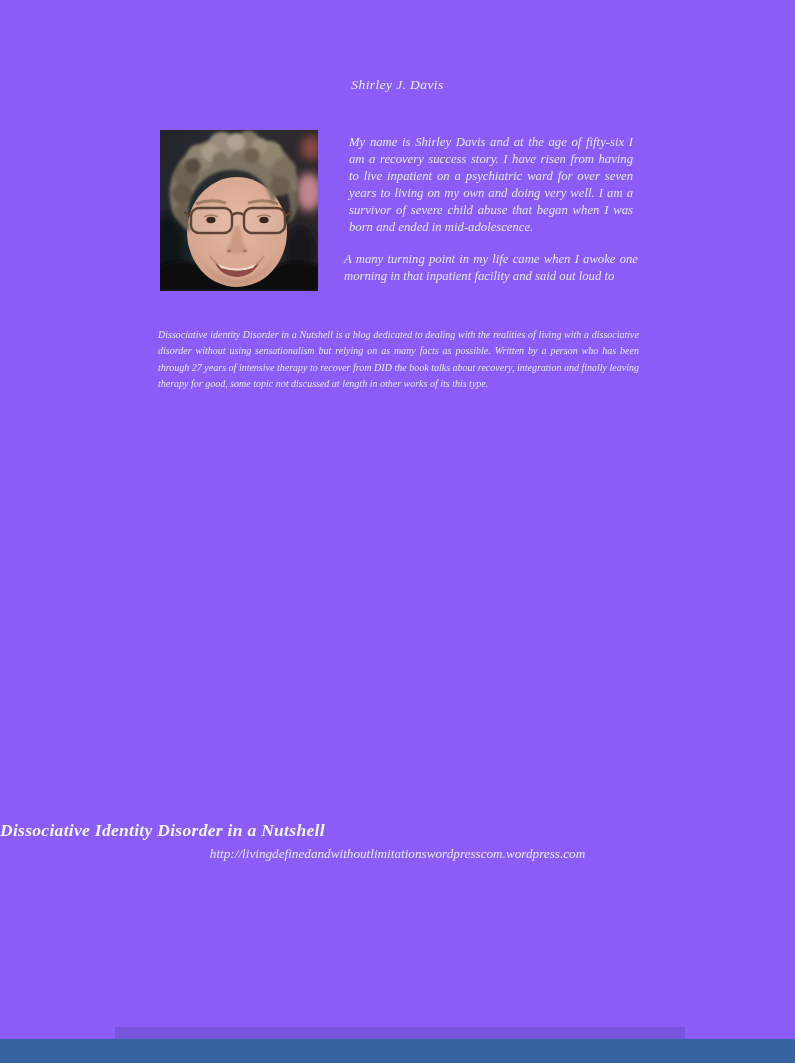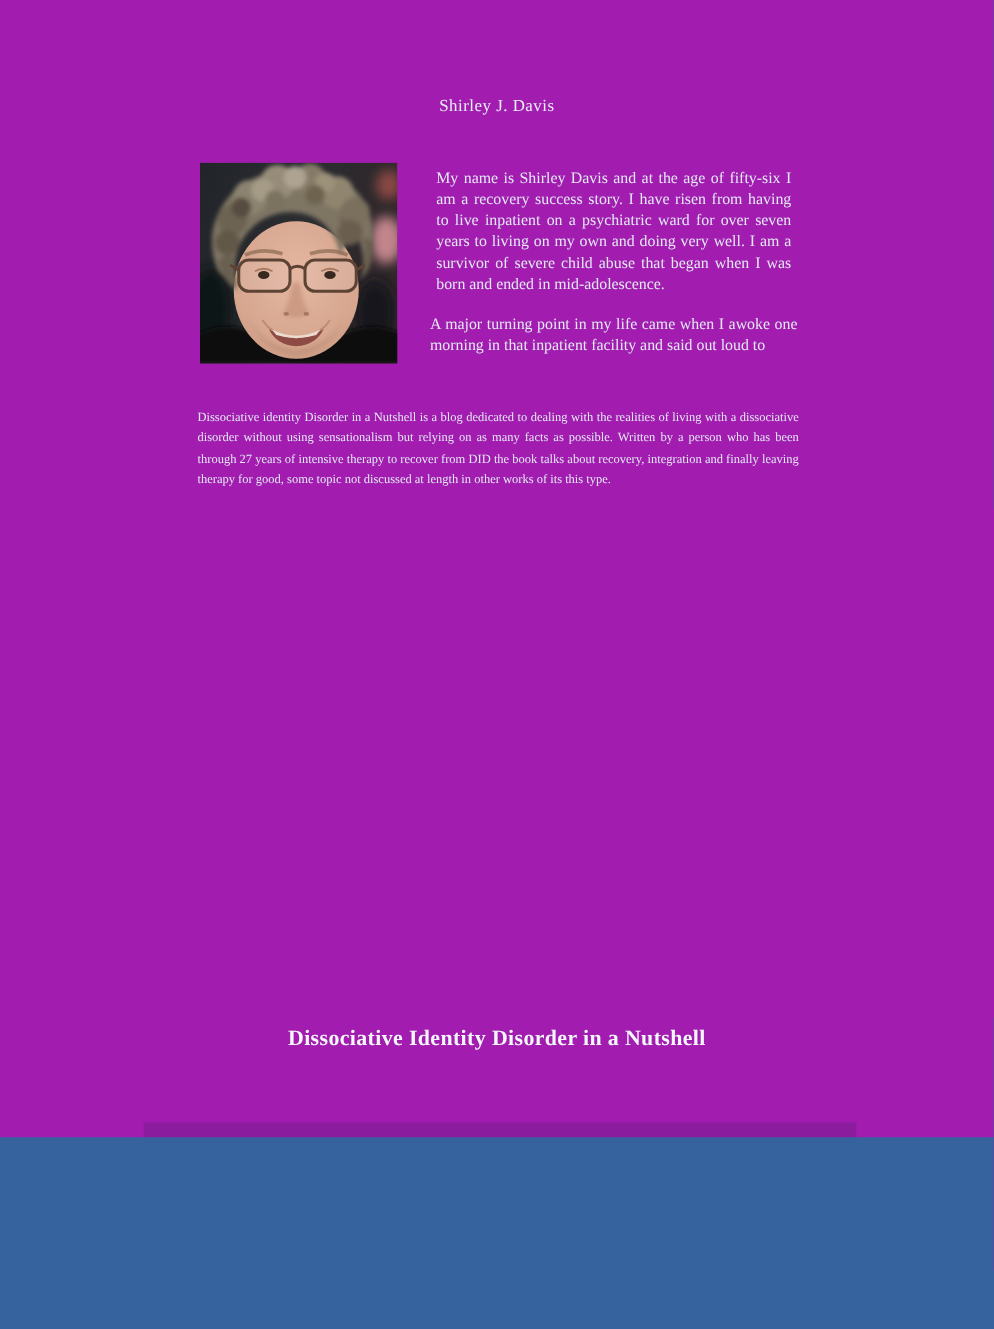--- a/index.html
+++ b/index.html
@@ -3,26 +3,27 @@
 <meta charset="utf-8">
 <style>
   html, body {
     margin: 0;
     padding: 0;
     background: #36629E;
   }
   .page {
     position: relative;
     width: 795px;
-    height: 910px;
+    height: 1039px;
     margin: 0 auto;
-    background: #a21caf;
+    background: #8b5cf6;
     overflow: hidden;
     font-family: "Liberation Serif", "DejaVu Serif", serif;
     color: #E7EDF6;
+    font-style: italic;
   }
   .author-name {
     position: absolute;
     top: 77px;
     left: 0;
     width: 100%;
     text-align: center;
     font-size: 13.5px;
     letter-spacing: 0.4px;
     color: #EAF0F8;
@@ -56,21 +57,20 @@
     font-size: 10px;
     line-height: 16.3px;
     text-align: justify;
     color: #E3EAF4;
   }
   .footer-title {
     position: absolute;
     top: 820px;
     left: 0;
     width: 100%;
-    text-align: center;
     font-size: 17.5px;
     font-weight: bold;
     letter-spacing: 0.3px;
     color: #F3F6FB;
   }
   .footer-url {
     position: absolute;
     top: 846px;
     left: 0;
     width: 100%;
@@ -173,23 +173,24 @@
 
       <path d="M55,133 Q77,148 99,133 Q93,146 77,147 Q61,146 55,133 Z" fill="#8e4a44"></path>
       <path d="M58,134 Q77,143 96,134 L93,138 Q77,143 61,138 Z" fill="#ecdccf"></path>
       <path d="M50,126 Q54,132 58,134" stroke="#b5856e" stroke-width="1.6" fill="none" opacity="0.8"></path>
       <path d="M104,126 Q100,132 96,134" stroke="#b5856e" stroke-width="1.6" fill="none" opacity="0.8"></path>
     </svg>
   </div>
 
   <div class="bio-column">
     <p class="bio-paragraph-1" style="margin:5px">My name is Shirley Davis and at the age of fifty-six I am a recovery success story. I have risen from having to live inpatient on a psychiatric ward for over seven years to living on my own and doing very well. I am a survivor of severe child abuse that began when I was born and ended in mid-adolescence.</p>
-    <p class="bio-paragraph-2" style="margin:15px 0 0 0">A major turning point in my life came when I awoke one morning in that inpatient facility and said out loud to</p>
+    <p class="bio-paragraph-2" style="margin:15px 0 0 0">A many turning point in my life came when I awoke one morning in that inpatient facility and said out loud to</p>
   </div>
 
   <div class="blog-description">Dissociative identity Disorder in a Nutshell is a blog dedicated to dealing with the realities of living with a dissociative disorder without using sensationalism but relying on as many facts as possible. Written by a person who has been through 27 years of intensive therapy to recover from DID the book talks about recovery, integration and finally leaving therapy for good, some topic not discussed at length in other works of its this type.</div>
 
   <div class="footer-title">Dissociative Identity Disorder in a Nutshell</div>
 
+  <div class="footer-url">http://livingdefinedandwithoutlimitationswordpresscom.wordpress.com</div>
 
   <div class="bottom-edge-strip"></div>
 
 </div>
 
 </body></html>

